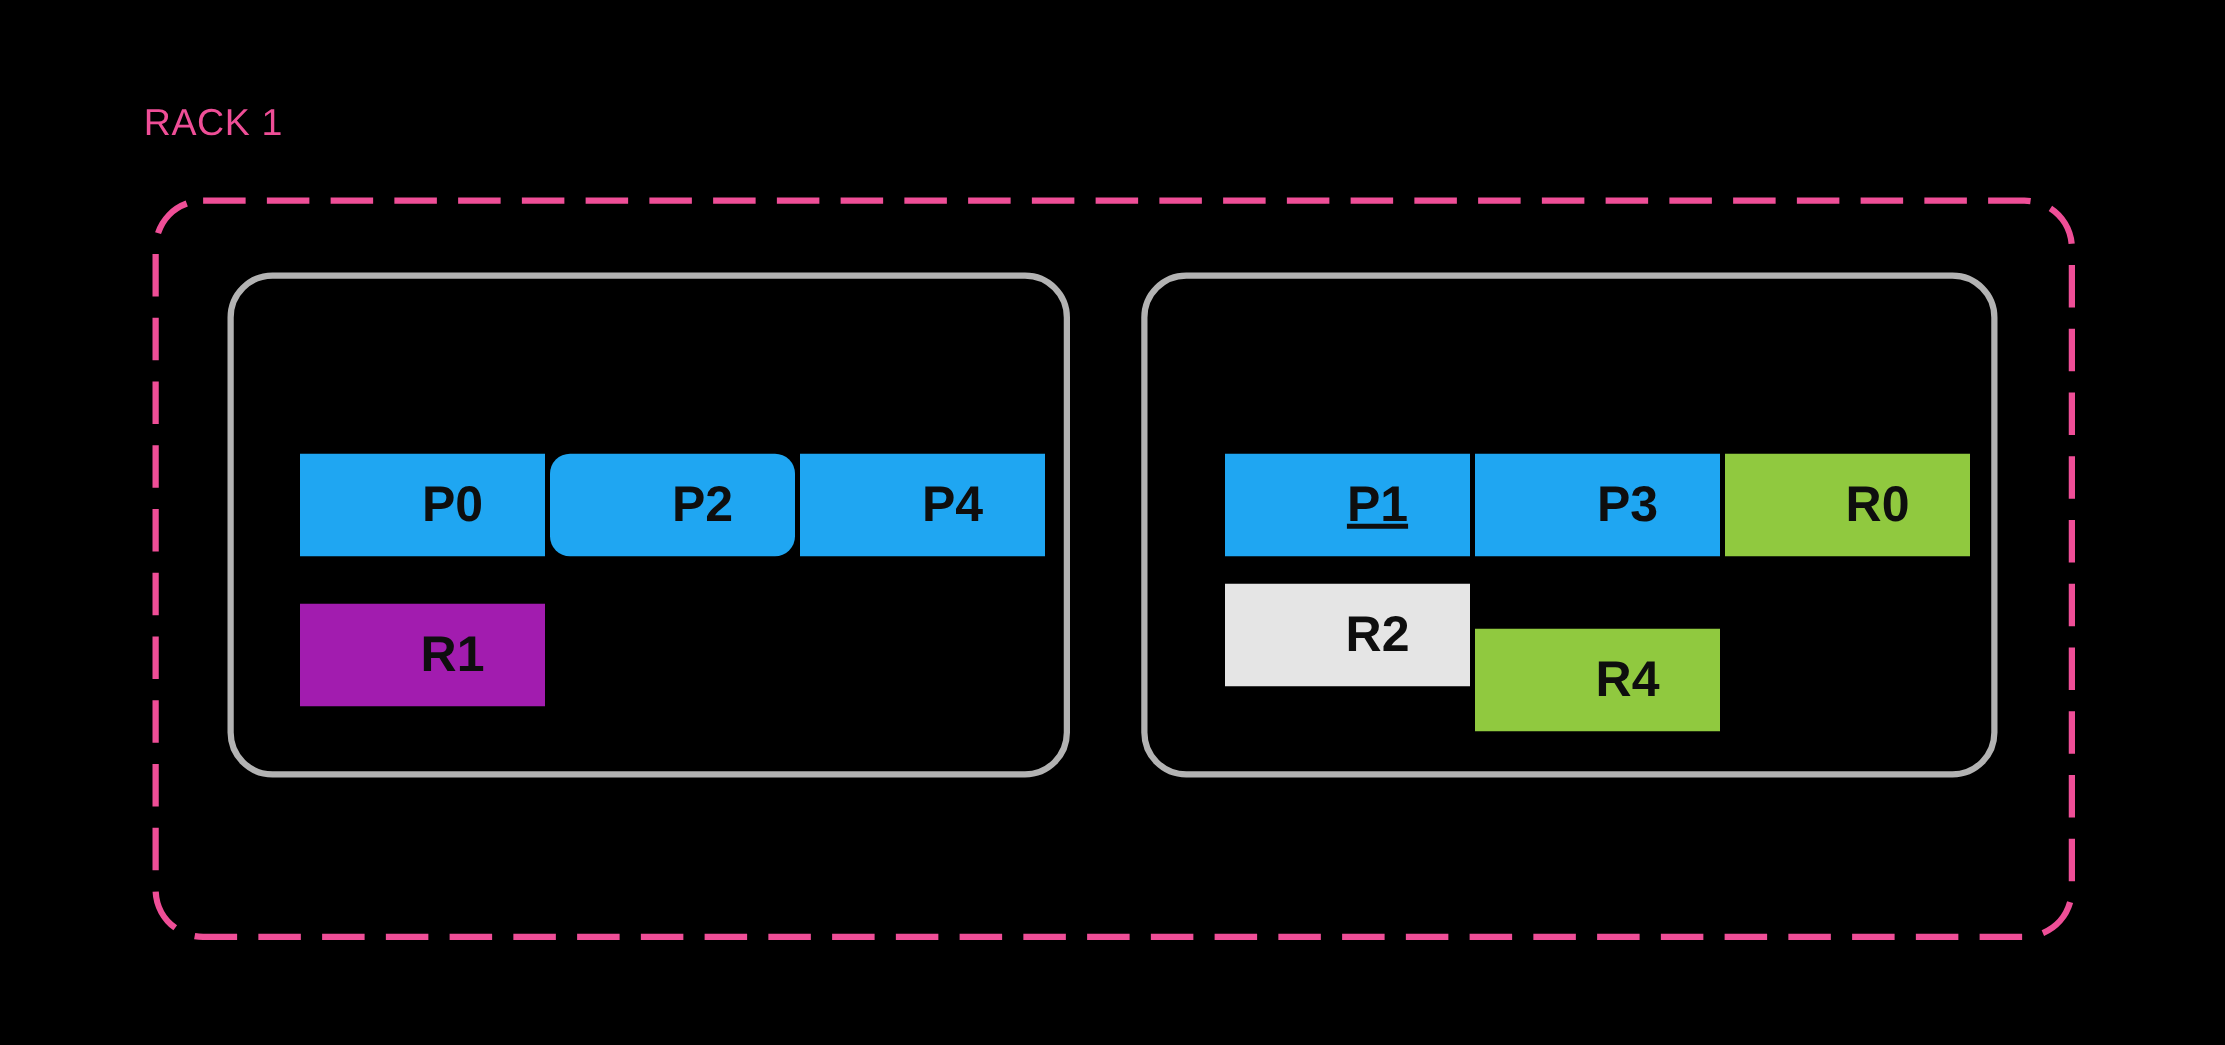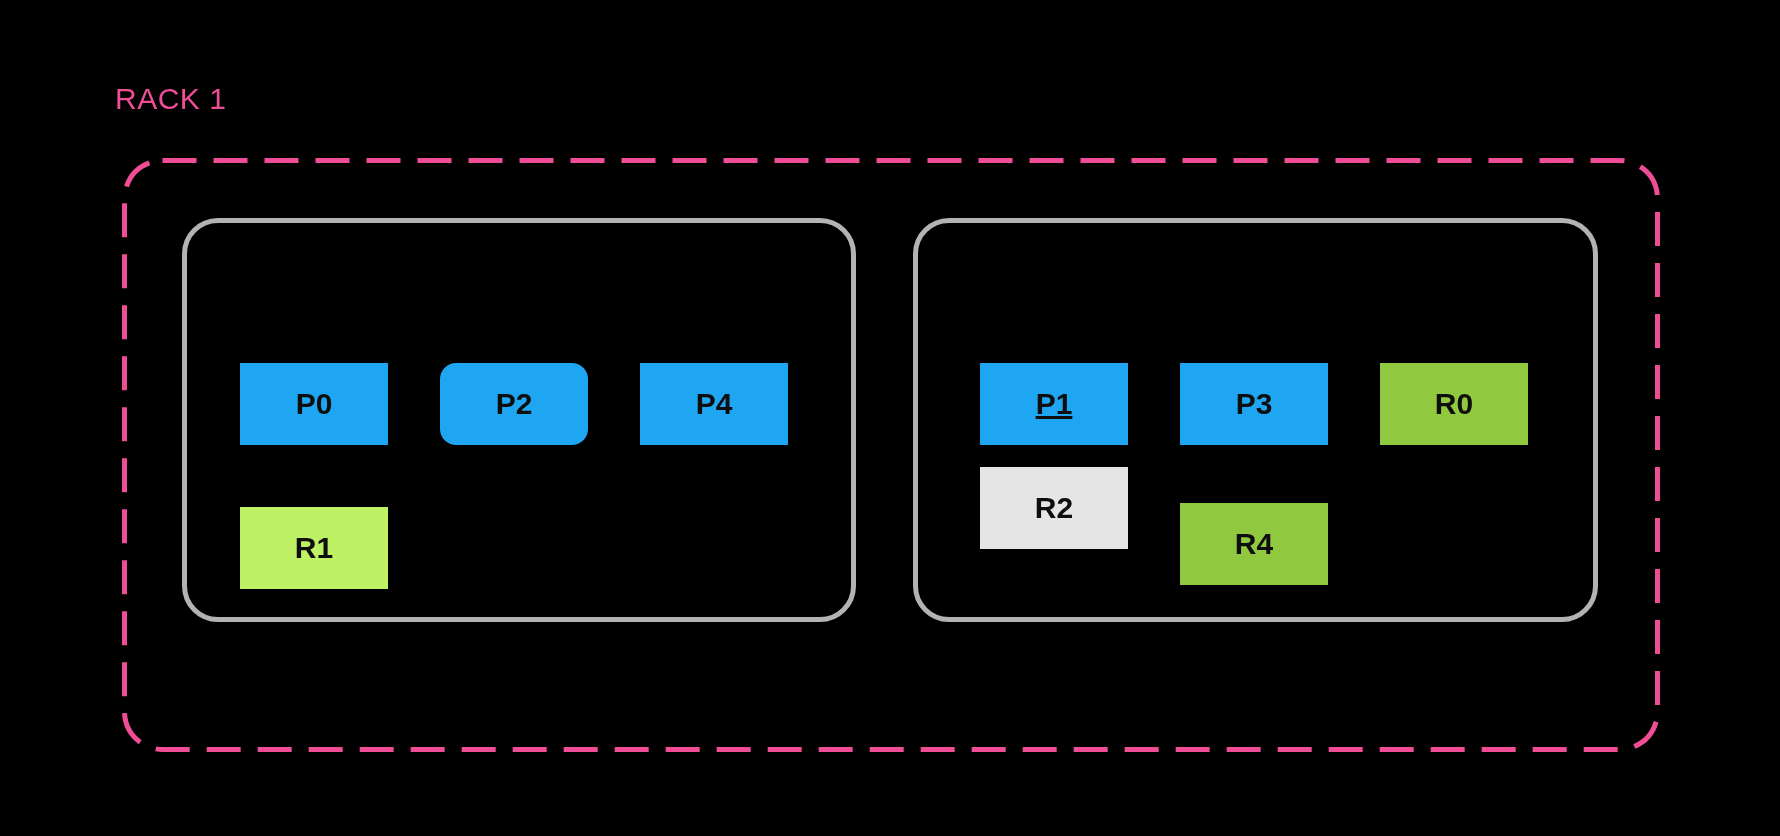--- a/index.html
+++ b/index.html
@@ -44,44 +44,45 @@
   }
   .host-left  { left: 182px; width: 674px; }
   .host-right { left: 913px; width: 685px; }
   .node {
     position: absolute;
     width: 148px;
     height: 82px;
     display: flex;
     align-items: center;
     justify-content: center;
-    font-size: 30px;
+    font-size: 40px;
     font-weight: 700;
     color: var(--nodetext, #0E0E0E);
+    padding-left: 48px;
   }
 </style>
 </head>
 <body>
 
 <div class="canvas">
 
   <div class="rack-title">RACK 1</div>
 
   <svg class="rack-outline-svg" viewBox="0 0 1780 836" xmlns="http://www.w3.org/2000/svg">
     <rect x="124.5" y="160.5" width="1533" height="589" rx="38" ry="38" fill="none" stroke="#EF4E97" stroke-width="5" stroke-dasharray="34 17"></rect>
   </svg>
 
   <div class="host host-left"></div>
 
   <div class="host host-right"></div>
 
   <div class="node" style="left: 240px; top: 363px; background: rgb(31, 166, 242);">P0</div>
   <div class="node" style="left: 440px; top: 363px; background: rgb(31, 166, 242); border-radius: 16px;">P2</div>
   <div class="node" style="left: 640px; top: 363px; background: rgb(31, 166, 242);">P4</div>
-  <div class="node" style="left: 240px; top: 483px; background: #bef264; margin-top: 24px;">R1</div>
+  <div class="node" style="left: 240px; top: 483px; background: #a21caf;">R1</div>
 
   <div class="node" style="left: 980px; top: 363px; background: rgb(31, 166, 242); text-decoration: underline;">P1</div>
   <div class="node" style="left: 1180px; top: 363px; background: rgb(31, 166, 242);">P3</div>
   <div class="node" style="left: 1380px; top: 363px; background: rgb(144, 201, 63);">R0</div>
   <div class="node" style="left: 980px; top: 467px; background: #e5e5e5;">R2</div>
   <div class="node" style="left: 1180px; top: 483px; background: rgb(144, 201, 63); margin-top: 20px;">R4</div>
 
 </div>
 
 </body></html>

